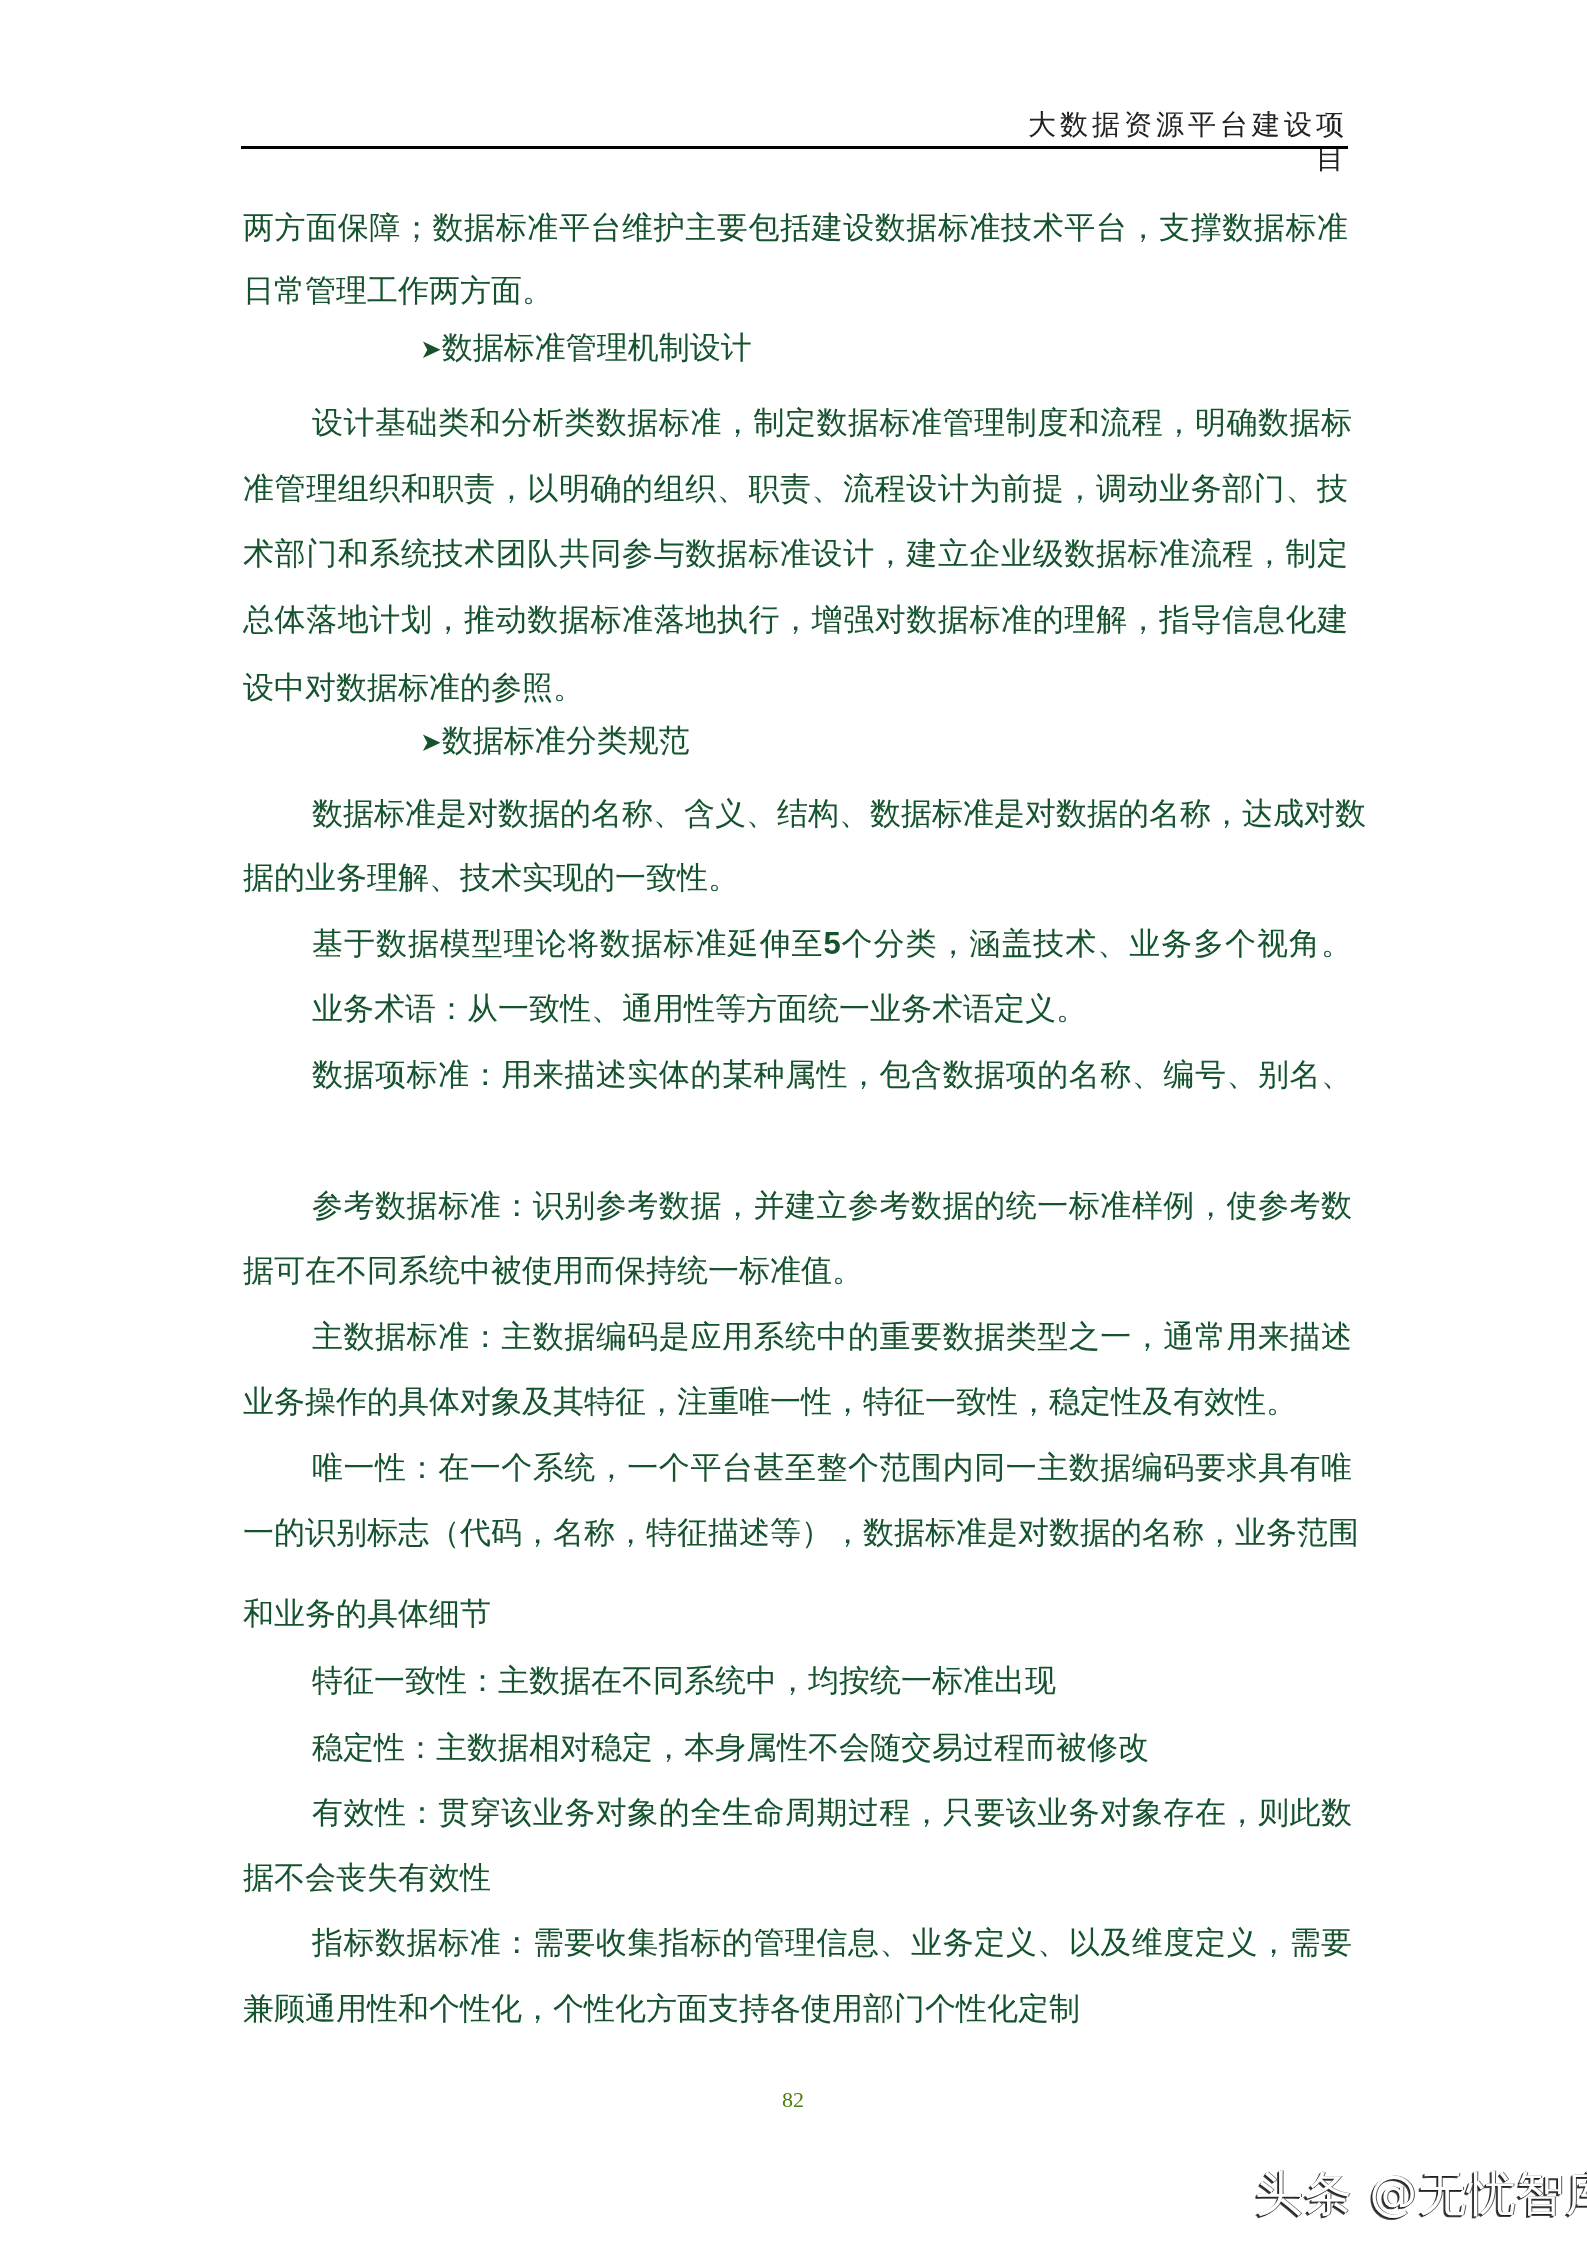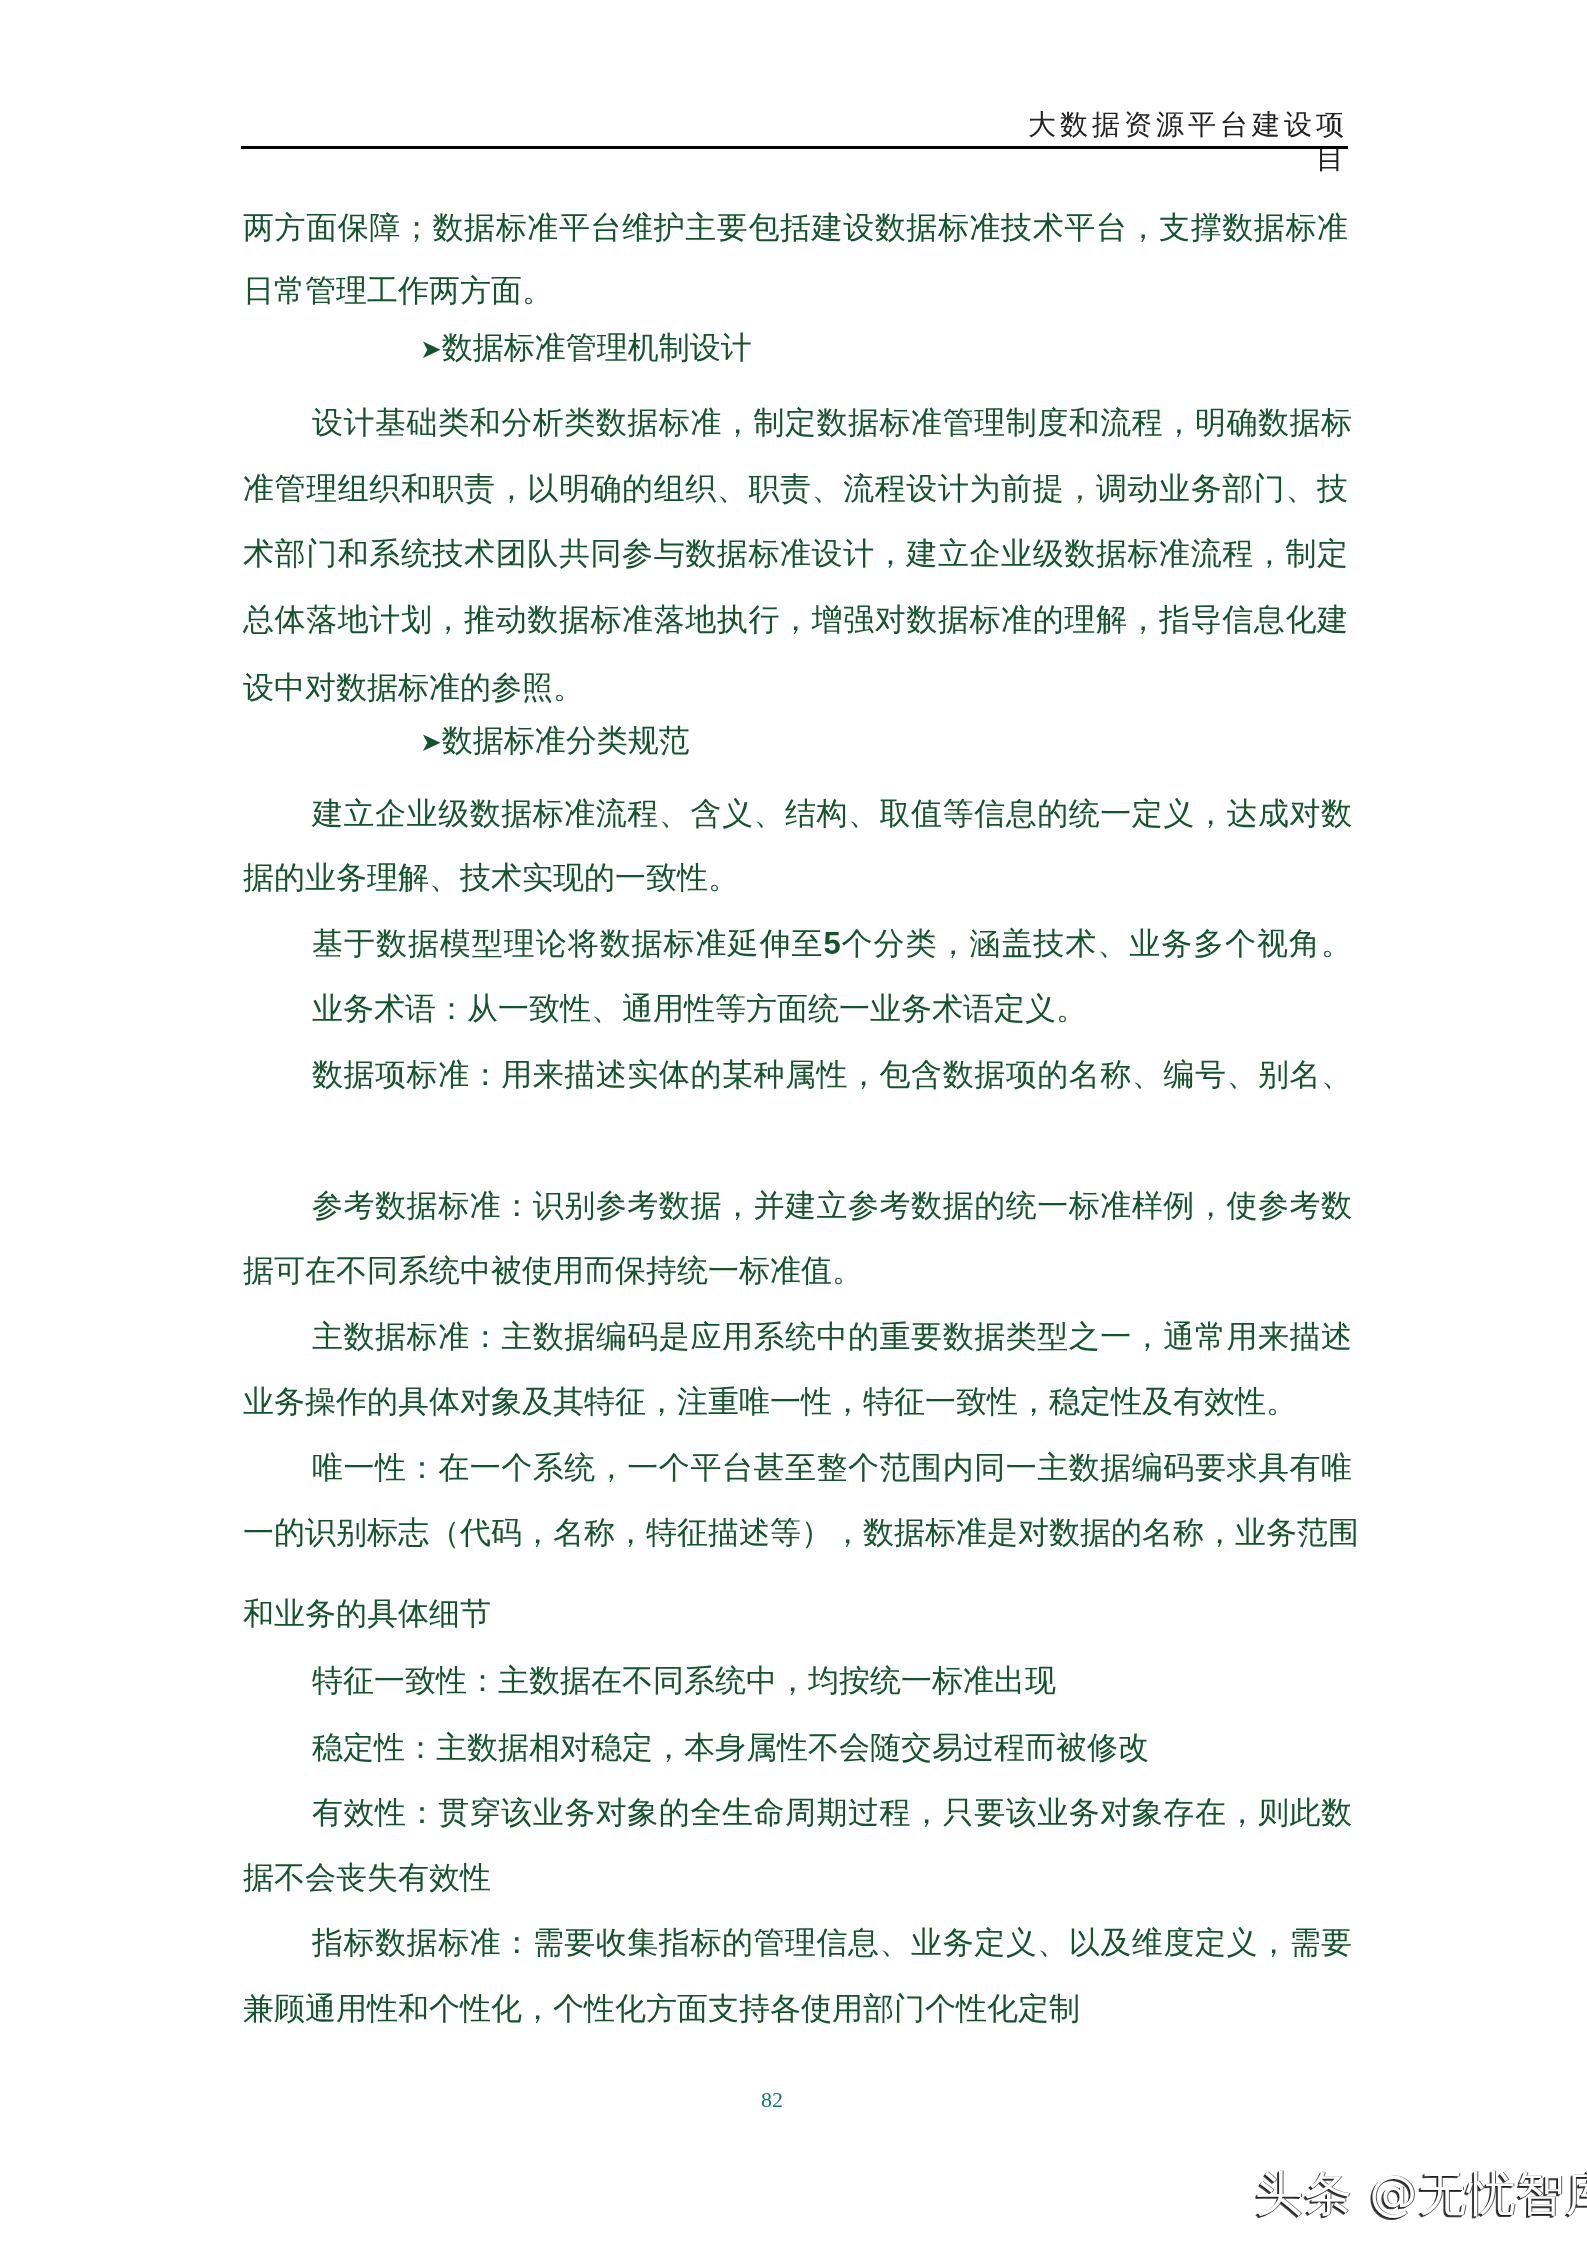--- a/index.html
+++ b/index.html
@@ -18,21 +18,21 @@
     font-family: "DejaVu Serif", serif; font-size: 31px; color: #14532d;
     white-space: nowrap; overflow: visible;
   }
   .line.full { text-align: justify; text-align-last: justify; }
   .line.indent { left: 312px; width: 1040px; }
   .line.heading { left: 420px; width: 900px; }
   .arrow { font-family: "DejaVu Sans", sans-serif; font-size: 26px; }
   .num { font-family: "Liberation Sans", sans-serif; font-weight: bold; }
   .page-number {
     position: absolute; left: 740px; width: 64px; top: 2086px; height: 28px; line-height: 28px;
-    text-align: center; font-family: "Liberation Serif", serif; font-size: 22px; color: #0f766e;
+    text-align: right; font-family: "Liberation Serif", serif; font-size: 22px; color: #4d7c0f;
   }
   .watermark {
     position: absolute; left: 1255px; top: 2170px; height: 46px; line-height: 46px;
     font-family: "DejaVu Sans", sans-serif; font-size: 48px; color: #fff;
     text-shadow: -1px 1px 0 #222, -2px 2px 0 #444, 1px 0 0 #555;
     letter-spacing: 1px; white-space: nowrap;
   }
 </style>
 </head>
 <body>
@@ -52,21 +52,21 @@
   <div class="line full indent" style="top:402px">设计基础类和分析类数据标准，制定数据标准管理制度和流程，明确数据标</div>
   <div class="line full" style="top:468px">准管理组织和职责，以明确的组织、职责、流程设计为前提，调动业务部门、技</div>
   <div class="line full" style="top:533px">术部门和系统技术团队共同参与数据标准设计，建立企业级数据标准流程，制定</div>
   <div class="line full" style="top:599px">总体落地计划，推动数据标准落地执行，增强对数据标准的理解，指导信息化建</div>
   <div class="line" style="top:667px">设中对数据标准的参照。</div>
 
   <div class="line heading" style="top:720px">
     <span class="arrow">➤</span><span>数据标准分类规范</span>
   </div>
 
-  <div class="line full indent" style="top:793px">建立企业级数据标准流程、含义、结构、取值等信息的统一定义，达成对数</div>
+  <div class="line full indent" style="top:793px">数据标准是对数据的名称、含义、结构、数据标准是对数据的名称，达成对数</div>
   <div class="line" style="top:857px">据的业务理解、技术实现的一致性。</div>
 
   <div class="line full indent" style="top:923px">
     <span>基于数据模型理论将数据标准延伸至</span><span class="num">5</span><span>个分类，涵盖技术、业务多个视角。</span>
   </div>
 
   <div class="line indent" style="top:988px">业务术语：从一致性、通用性等方面统一业务术语定义。</div>
   <div class="line full indent" style="top:1054px">数据项标准：用来描述实体的某种属性，包含数据项的名称、编号、别名、</div>
   <div class="line full indent" style="top:1185px">参考数据标准：识别参考数据，并建立参考数据的统一标准样例，使参考数</div>
   <div class="line" style="top:1250px">据可在不同系统中被使用而保持统一标准值。</div>

